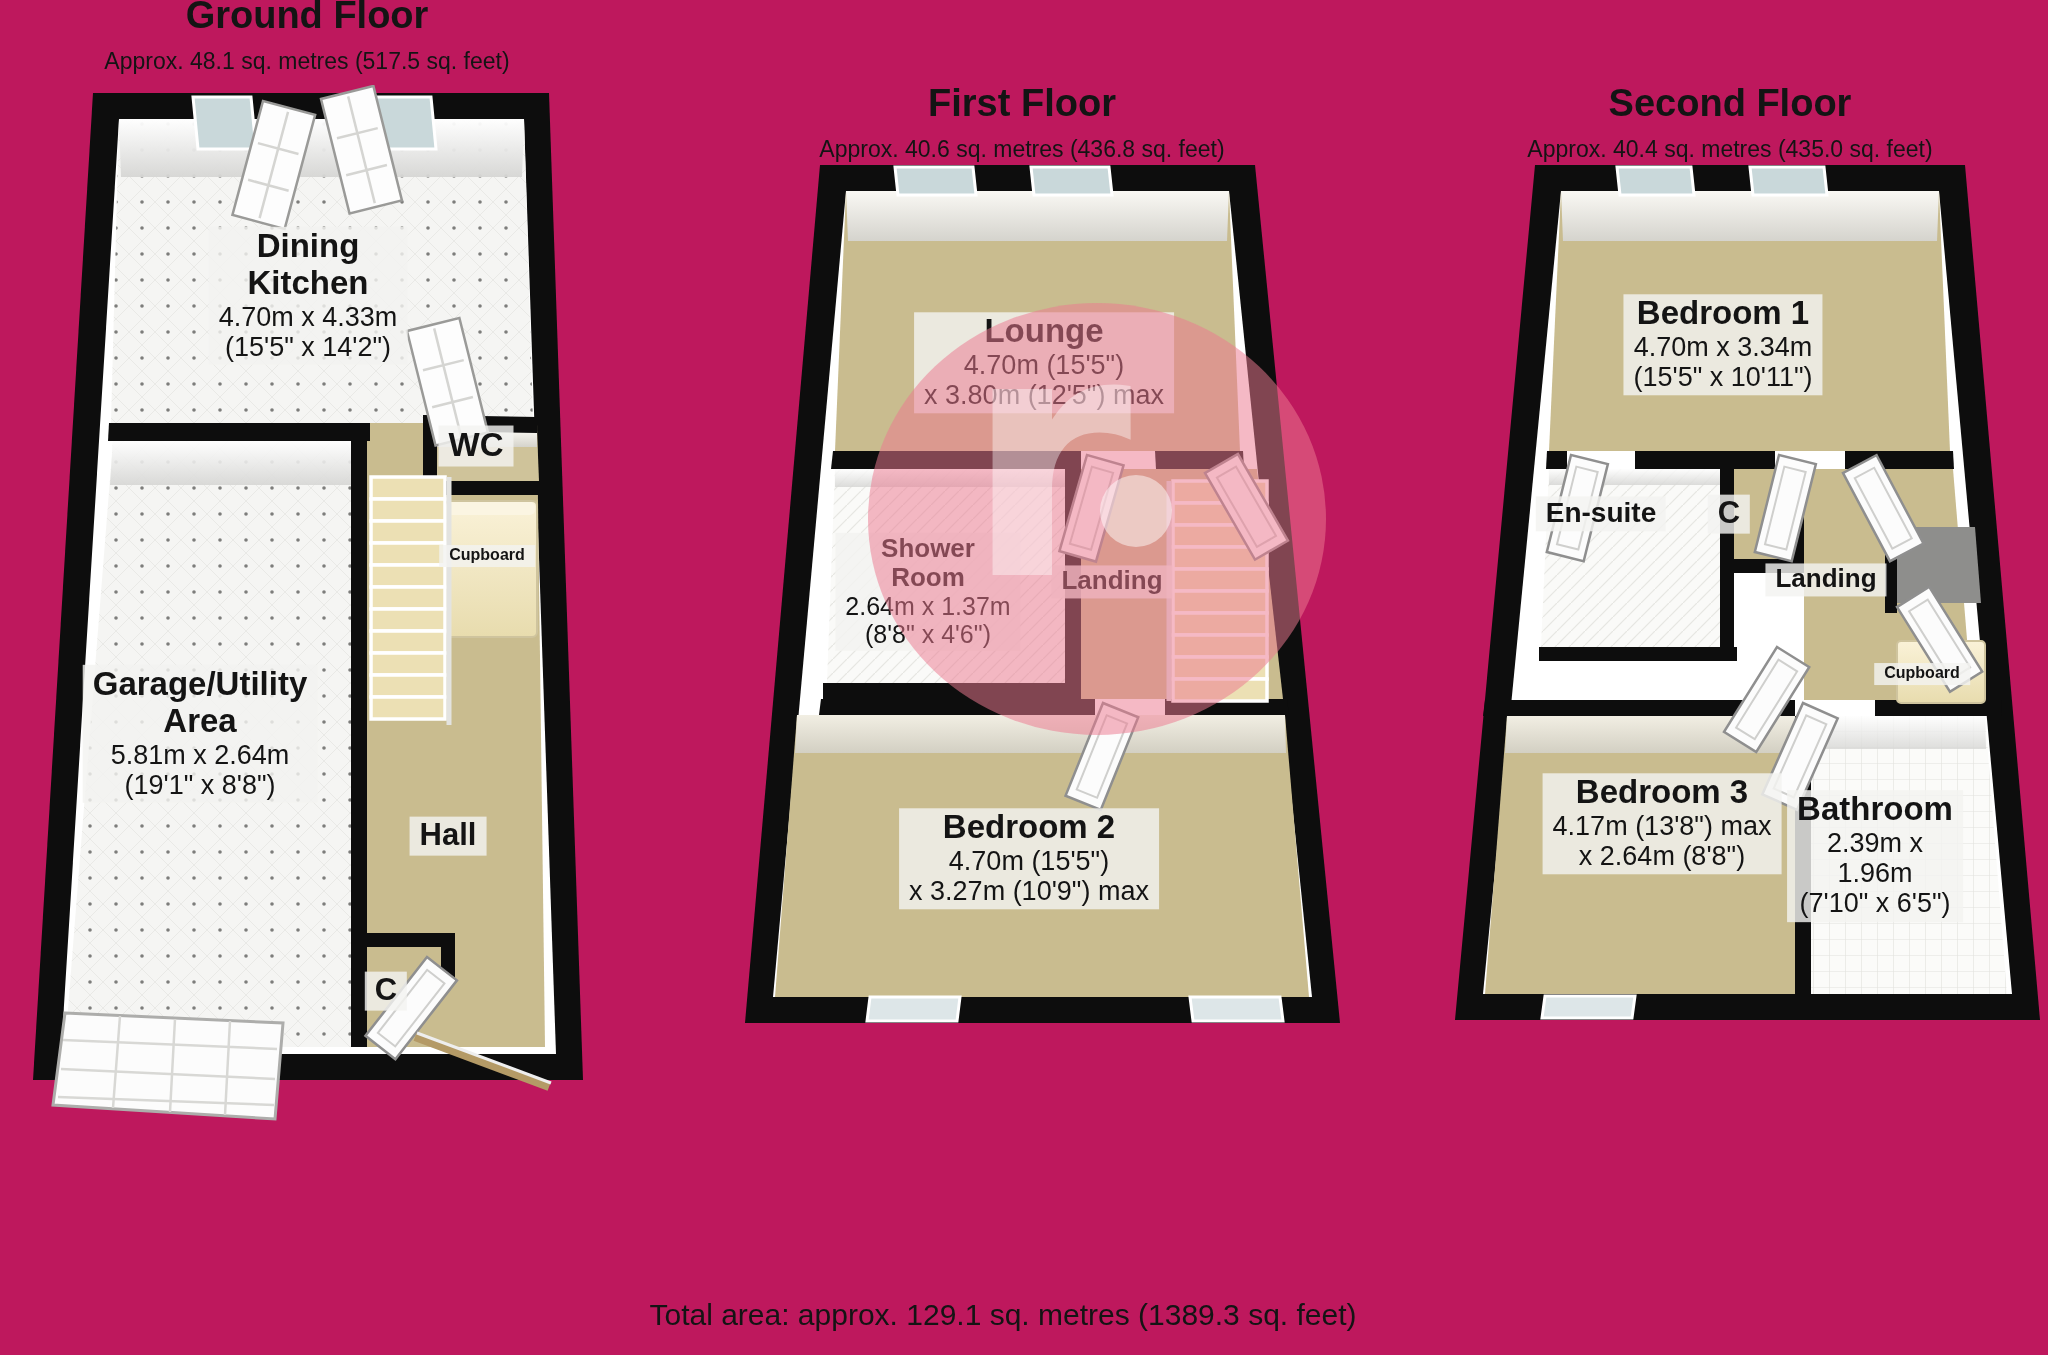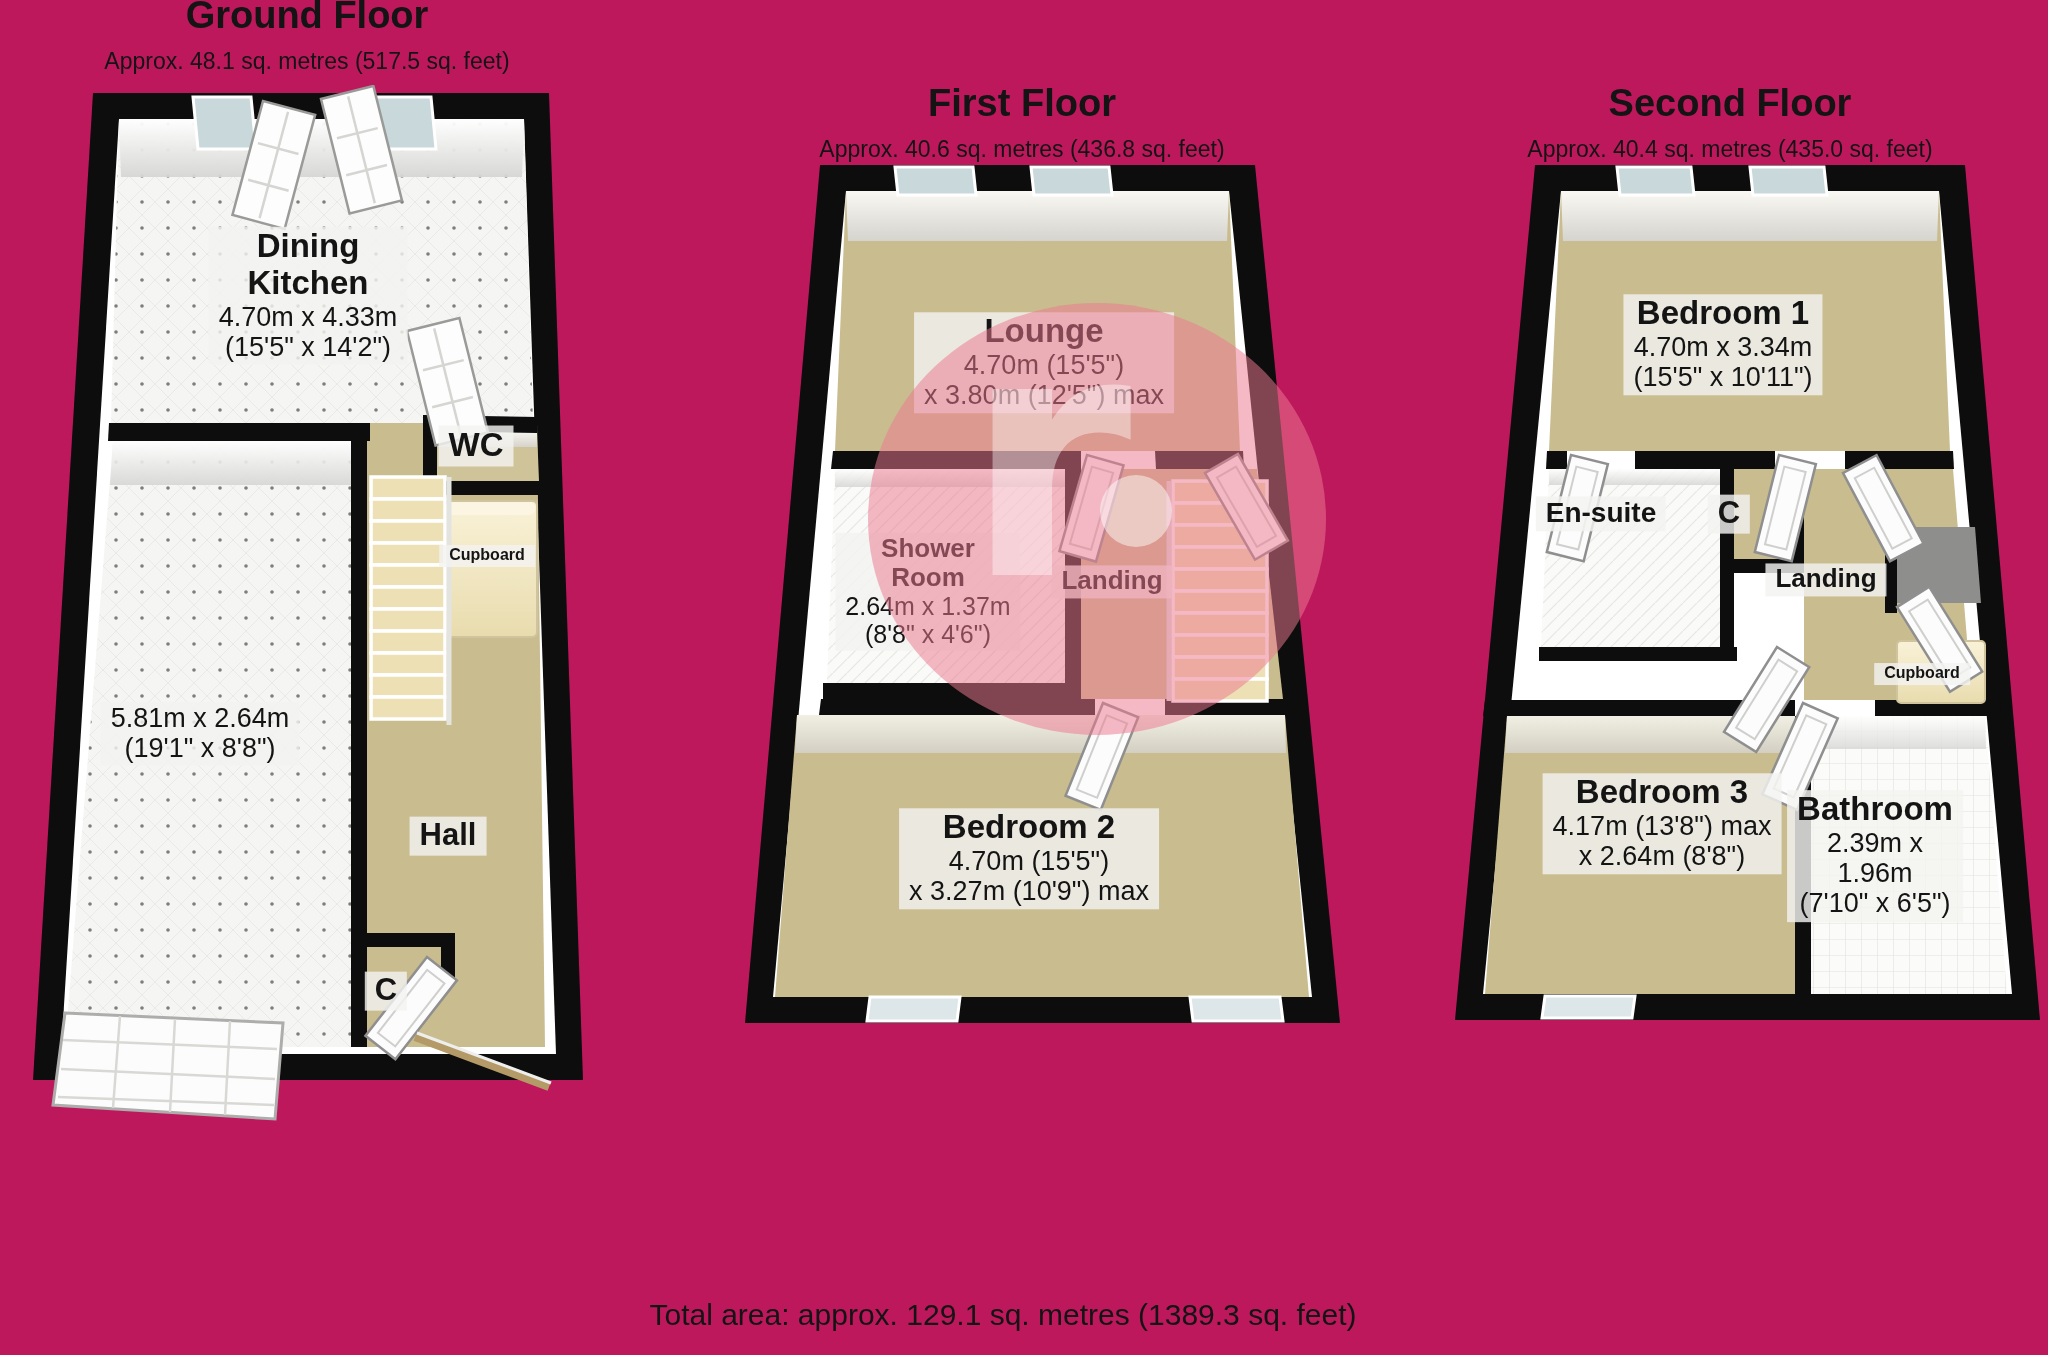--- a/index.html
+++ b/index.html
@@ -254,20 +254,22 @@
     <div class="lbl-dims d27">4.70m x 4.33m
 (15'5" x 14'2")</div>
   </div>
   <div class="lbl" style="left:476px;top:446px">
     <div class="lbl-name n33">WC</div>
   </div>
   <div class="lbl" style="left:487px;top:556px">
     <div class="lbl-name n20">Cupboard</div>
   </div>
   <div class="lbl" style="left:200px;top:734px">
+    <div class="lbl-name n33">Garage/Utility
+Area</div>
     <div class="lbl-dims d27">5.81m x 2.64m
 (19'1" x 8'8")</div>
   </div>
   <div class="lbl" style="left:448px;top:836px">
     <div class="lbl-name n31">Hall</div>
   </div>
   <div class="lbl" style="left:386px;top:991px">
     <div class="lbl-name n31">C</div>
   </div>
 

